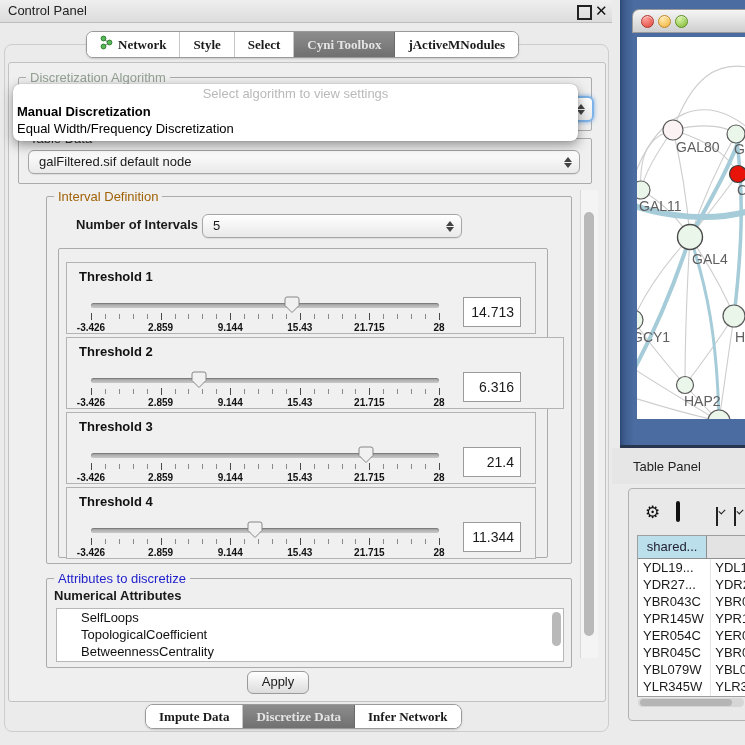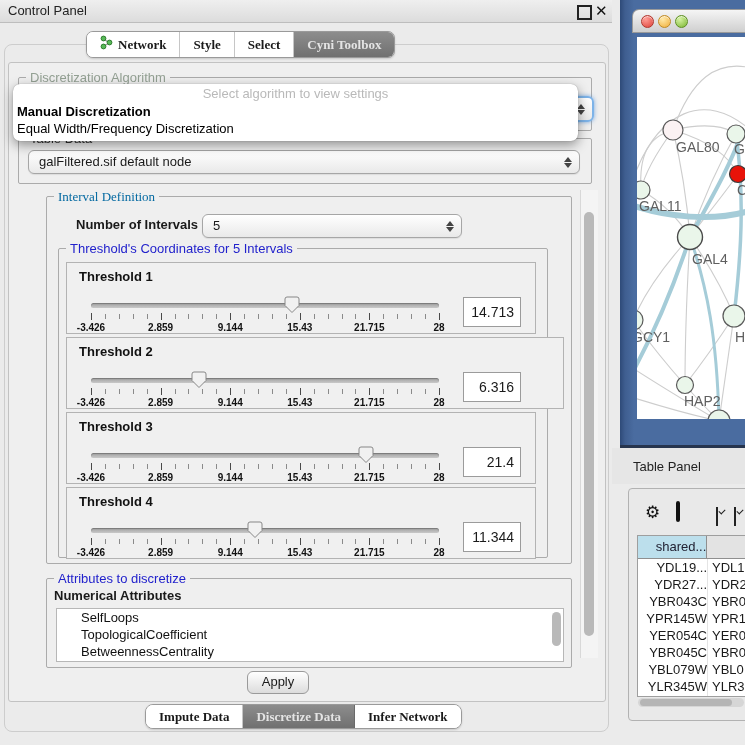--- a/index.html
+++ b/index.html
@@ -24,21 +24,21 @@
   .seg .item:last-child{border-right:none;}
   .seg .item.sel{background:linear-gradient(#8d8d8d,#707070);color:#e4e4e4;border-right-color:#6a6a6a;}
 
   
   .cp-outer{left:4px;top:44px;width:603px;height:686px;border:1px solid #cdcdcd;border-radius:8px;}
   .main-panel{left:8px;top:62px;width:596px;height:638px;background:#efefef;
       border:1px solid #c2c2c2;border-radius:3px;}
 
   .groupbox{position:absolute;border:1px solid #ababab;border-radius:2px;}
   .grouptitle{position:absolute;font-size:13px;background:#efefef;padding:0 4px;white-space:nowrap;}
-  .t-green{color:#0369a1;font-family:Liberation Serif, serif;}
+  .t-green{color:#a16207;}
   .t-blue{color:#2222cc;}
   .t-gray{color:#93a093;}
   .t-dark{color:#333;}
 
   
   .cb{position:absolute;background:linear-gradient(#ffffff,#e9e9e9);border:1px solid #a6a6a6;
       border-radius:6px;font-size:13px;line-height:22px;padding-left:10px;
       box-shadow:0 1px 1px rgba(0,0,0,.08);}
   .cb .stepper{position:absolute;right:7px;top:0;height:100%;display:flex;flex-direction:column;
       justify-content:center;gap:1px;}
@@ -104,27 +104,27 @@
       border:1px solid #b2b2b2;border-radius:4px;}
   .gear{font-size:17px;color:#111;line-height:18px;}
   .split-icon{width:16px;height:18px;border:2px solid #111;border-radius:2px;background:#fff;position:relative;}
   .split-icon:before{content:"";position:absolute;left:50%;top:0;width:2px;height:100%;background:#111;}
   .chk{width:11px;height:11px;border:1.5px solid #222;background:#fff;position:relative;}
   .chk:before{content:"";position:absolute;left:2px;top:1px;width:5px;height:3px;
       border-left:1.5px solid #222;border-bottom:1.5px solid #222;transform:rotate(-45deg);}
   .tbl{left:637px;top:535px;width:108px;height:160px;background:#fff;border:1px solid #9e9e9e;overflow:hidden;}
   .tbl-headrow{position:absolute;left:0;top:0;width:200px;height:22px;border-bottom:1px solid #8f8f8f;display:flex;}
   .tbl-h1{width:69px;background:#bcdfec;border-right:1px solid #8f8f8f;font-size:13px;color:#223;
-      text-align:right;line-height:22px;overflow:hidden;white-space:nowrap;}
+      text-align:center;line-height:22px;overflow:hidden;white-space:nowrap;}
   .tbl-h2{width:130px;background:#e3e3e3;font-size:13px;color:#223;text-align:right;line-height:22px;
       overflow:hidden;white-space:nowrap;padding-right:2px;}
   .tbl-rows{position:absolute;left:0;top:23px;width:200px;}
   .trow{display:flex;height:17px;}
-  .trow .c1{width:69px;font-size:13px;line-height:17px;border-right:1px solid #e4e4e4;
-      overflow:hidden;white-space:nowrap;text-align:right;}
+  .trow .c1{width:69px;padding-left:5px;font-size:13px;line-height:17px;border-right:1px solid #e4e4e4;
+      overflow:hidden;white-space:nowrap;}
   .trow .c2{width:126px;padding-left:4px;font-size:13px;line-height:17px;overflow:hidden;white-space:nowrap;}
   .tbl-hscroll{left:638px;top:698px;width:106px;height:9px;background:#d6d6d6;border-radius:5px;}
 
   svg text{font-family:"Liberation Sans","DejaVu Sans",sans-serif;}
 </style>
 </head>
 <body>
 
 <div class="stage">
 
@@ -153,20 +153,23 @@
     </div>
     <div class="item">
       <span>Style</span>
     </div>
     <div class="item">
       <span>Select</span>
     </div>
     <div class="item sel">
       <span>Cyni Toolbox</span>
     </div>
+    <div class="item">
+      <span>jActiveMNodules</span>
+    </div>
   </div>
 
   
   <div class="abs main-panel"></div>
 
   
   <div class="abs groupbox" style="left:18px;top:77px;width:572px;height:52px;"></div>
   <span class="abs grouptitle t-gray" style="left:26px;top:70px;">Discretization Algorithm</span>
   <div class="abs cb focusring" style="left:28px;top:96px;width:552px;height:22px;">
     <span class="stepper">
@@ -206,21 +209,20 @@
   <div class="abs cb" style="left:202px;top:214px;width:248px;height:22px;">
     <span>5</span>
     <span class="stepper">
         <i class="up"></i>
         <i class="dn"></i>
       </span>
   </div>
 
   
   <div class="abs groupbox" style="left:58px;top:248px;width:488px;height:308px;"></div>
-  <span class="abs grouptitle t-blue" style="left:66px;top:241px;">Threshold's Coordinates for 5 Intervals</span>
 
   
   <div class="thr-panel" style="top:262px;">
     <div class="thr-label">Threshold 1</div>
     <div class="slider">
       <div class="track"></div>
       <div class="minorticks"></div>
       <span class="majtick" style="left:0;"></span>
         <span class="majtick" style="left:20%;"></span>
         <span class="majtick" style="left:40%;"></span>

